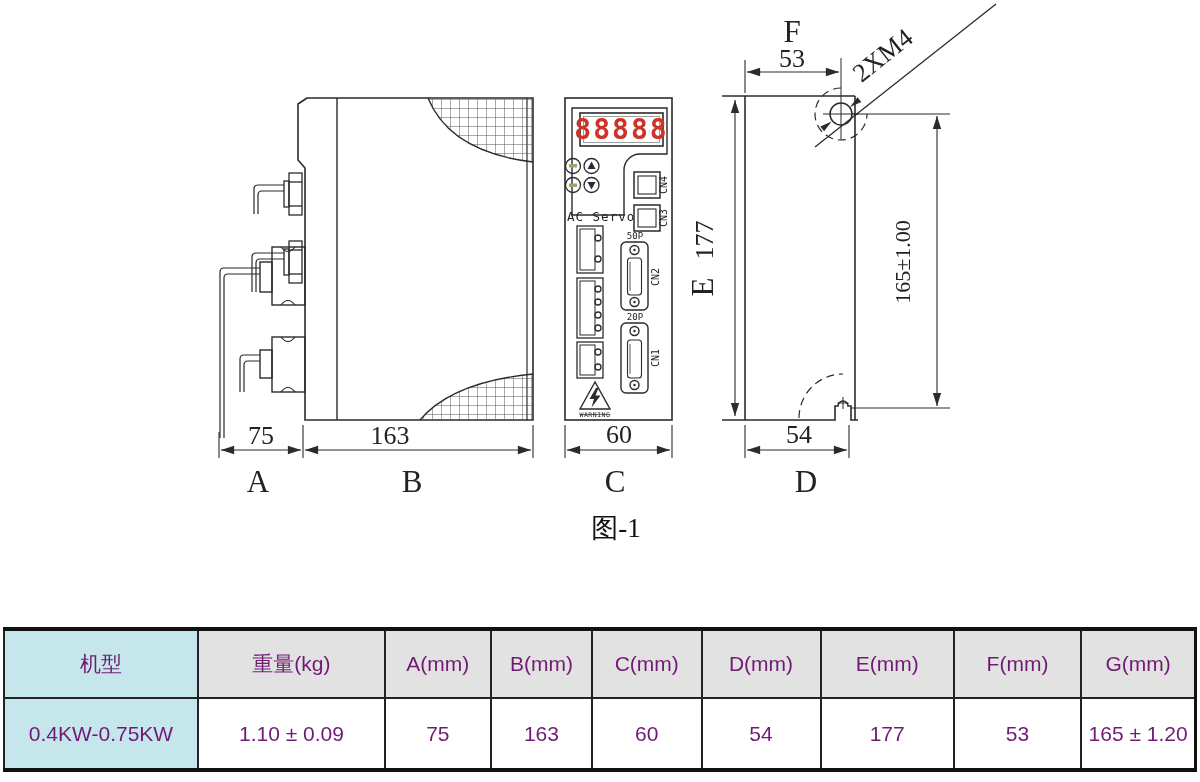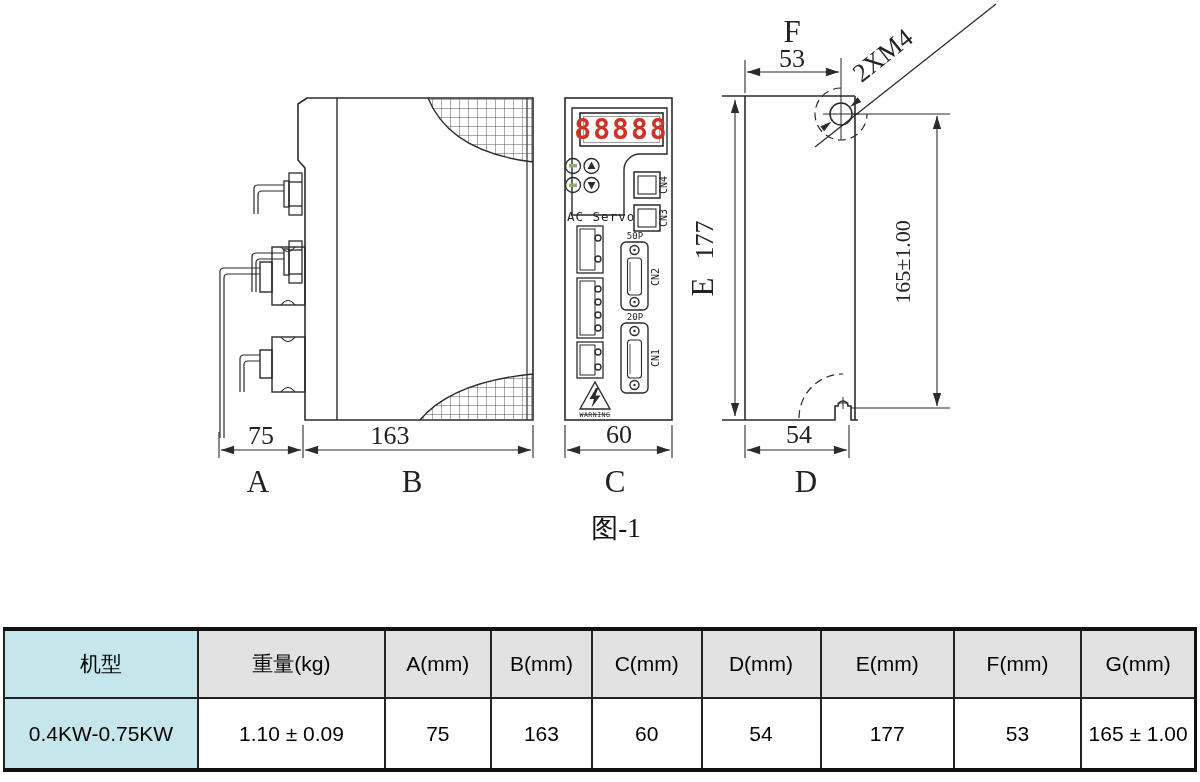--- a/index.html
+++ b/index.html
@@ -13,21 +13,21 @@
   .brand{font-family:"DejaVu Sans Mono", monospace;font-size:12.5px;fill:#222;letter-spacing:1px;}
   .seg{font-family:"DejaVu Sans Mono", monospace;font-size:28px;font-weight:bold;fill:#cf3327;letter-spacing:2px;}
   .warntxt{font-family:"DejaVu Sans Mono", monospace;font-size:6.5px;fill:#222;letter-spacing:0.5px;}
   .caption{font-family:"Liberation Serif", serif;font-size:27px;fill:#111;}
   
   .spec-wrap{position:absolute;left:3px;top:627px;width:1194px;}
   table.spec{border-collapse:collapse;width:100%;table-layout:fixed;
              border-top:4px solid #111;border-bottom:4px solid #111;
              border-left:2px solid #111;border-right:3px solid #111;}
   table.spec th, table.spec td{border:2px solid #222;text-align:center;vertical-align:middle;
-             font-size:21px;font-weight:400;color:#000000;padding:0;}
+             font-size:21px;font-weight:400;color:#701a75;padding:0;}
   table.spec th{height:66px;background:#e2e2e2;}
   table.spec td{height:69px;background:#ffffff;}
   table.spec th.model, table.spec td.model{background:#c5e7ec;}
   col.c0{width:16.3%} col.c1{width:15.7%} col.c2{width:8.9%} col.c3{width:8.5%}
   col.c4{width:9.2%}  col.c5{width:10.0%} col.c6{width:11.2%} col.c7{width:10.7%}
   col.c8{width:9.6%}
 </style>
 </head>
 <body>
 
@@ -287,18 +287,18 @@
       <tbody>
         <tr>
           <td class="model">0.4KW-0.75KW</td>
           <td>1.10 ± 0.09</td>
           <td>75</td>
           <td>163</td>
           <td>60</td>
           <td>54</td>
           <td>177</td>
           <td>53</td>
-          <td>165 ± 1.00</td>
+          <td>165 ± 1.20</td>
         </tr>
       </tbody>
     </table>
   </div>
 </div>
 
 </body></html>

